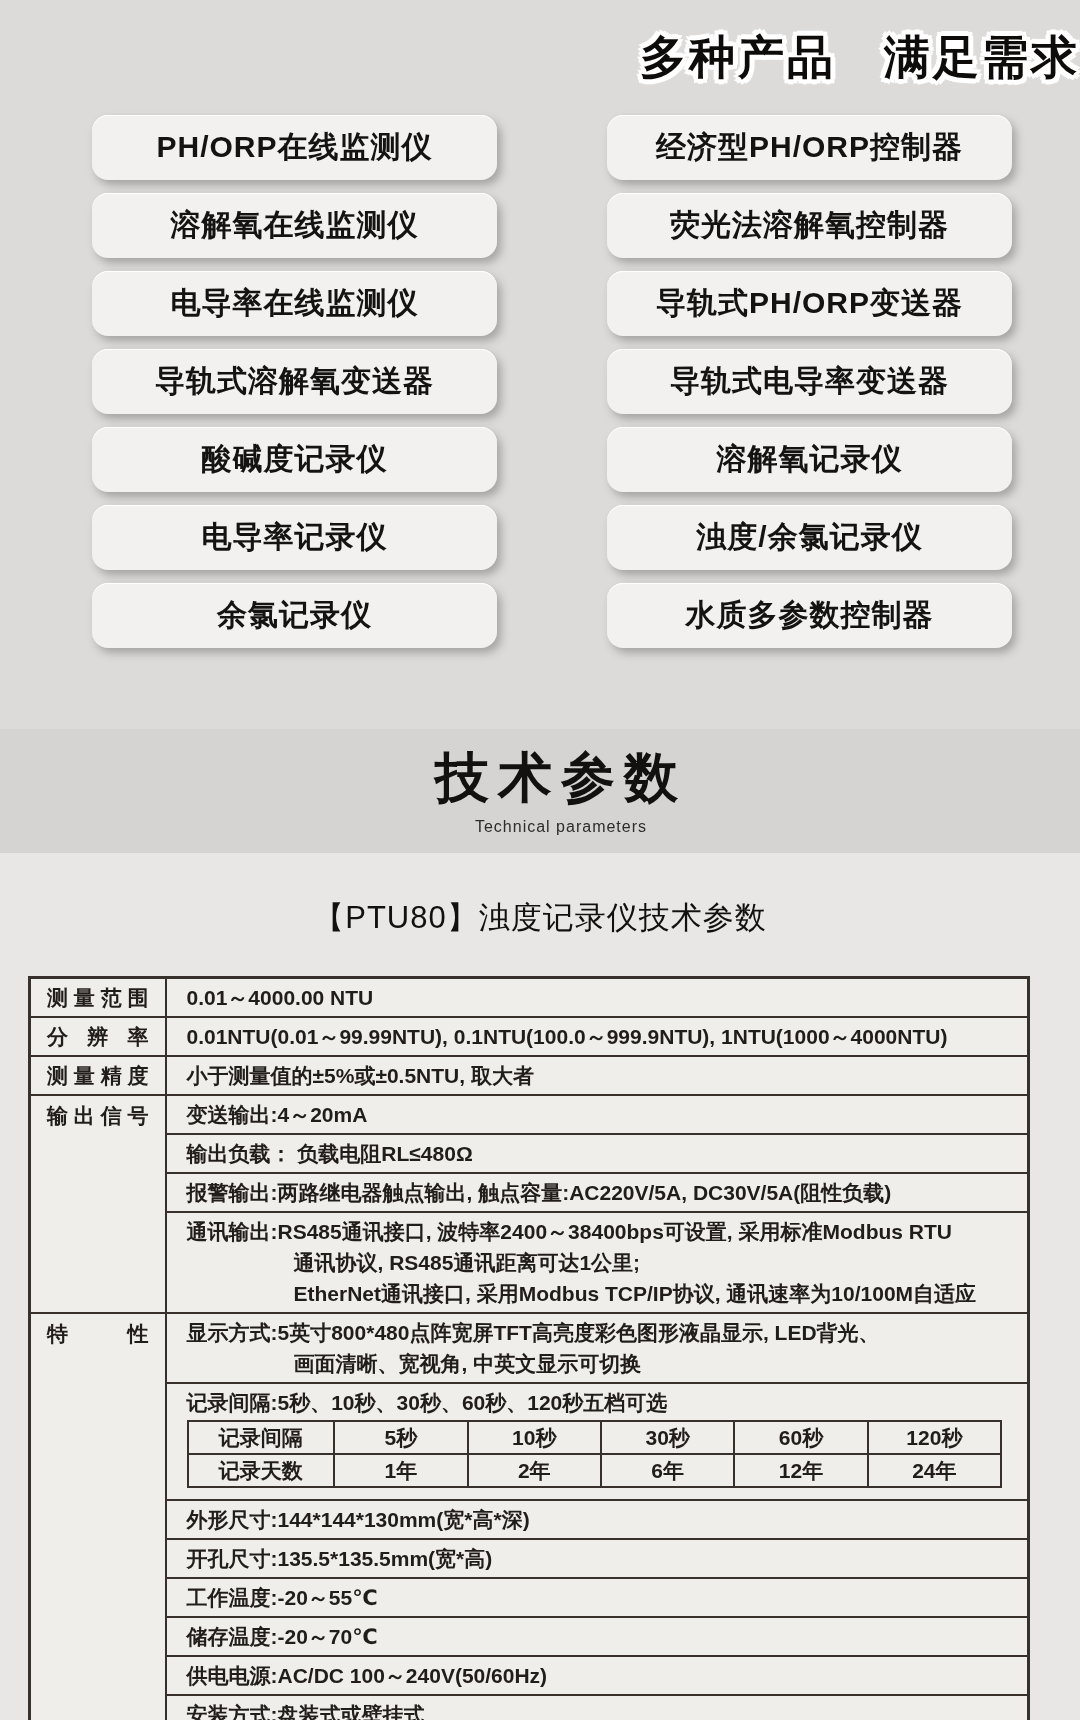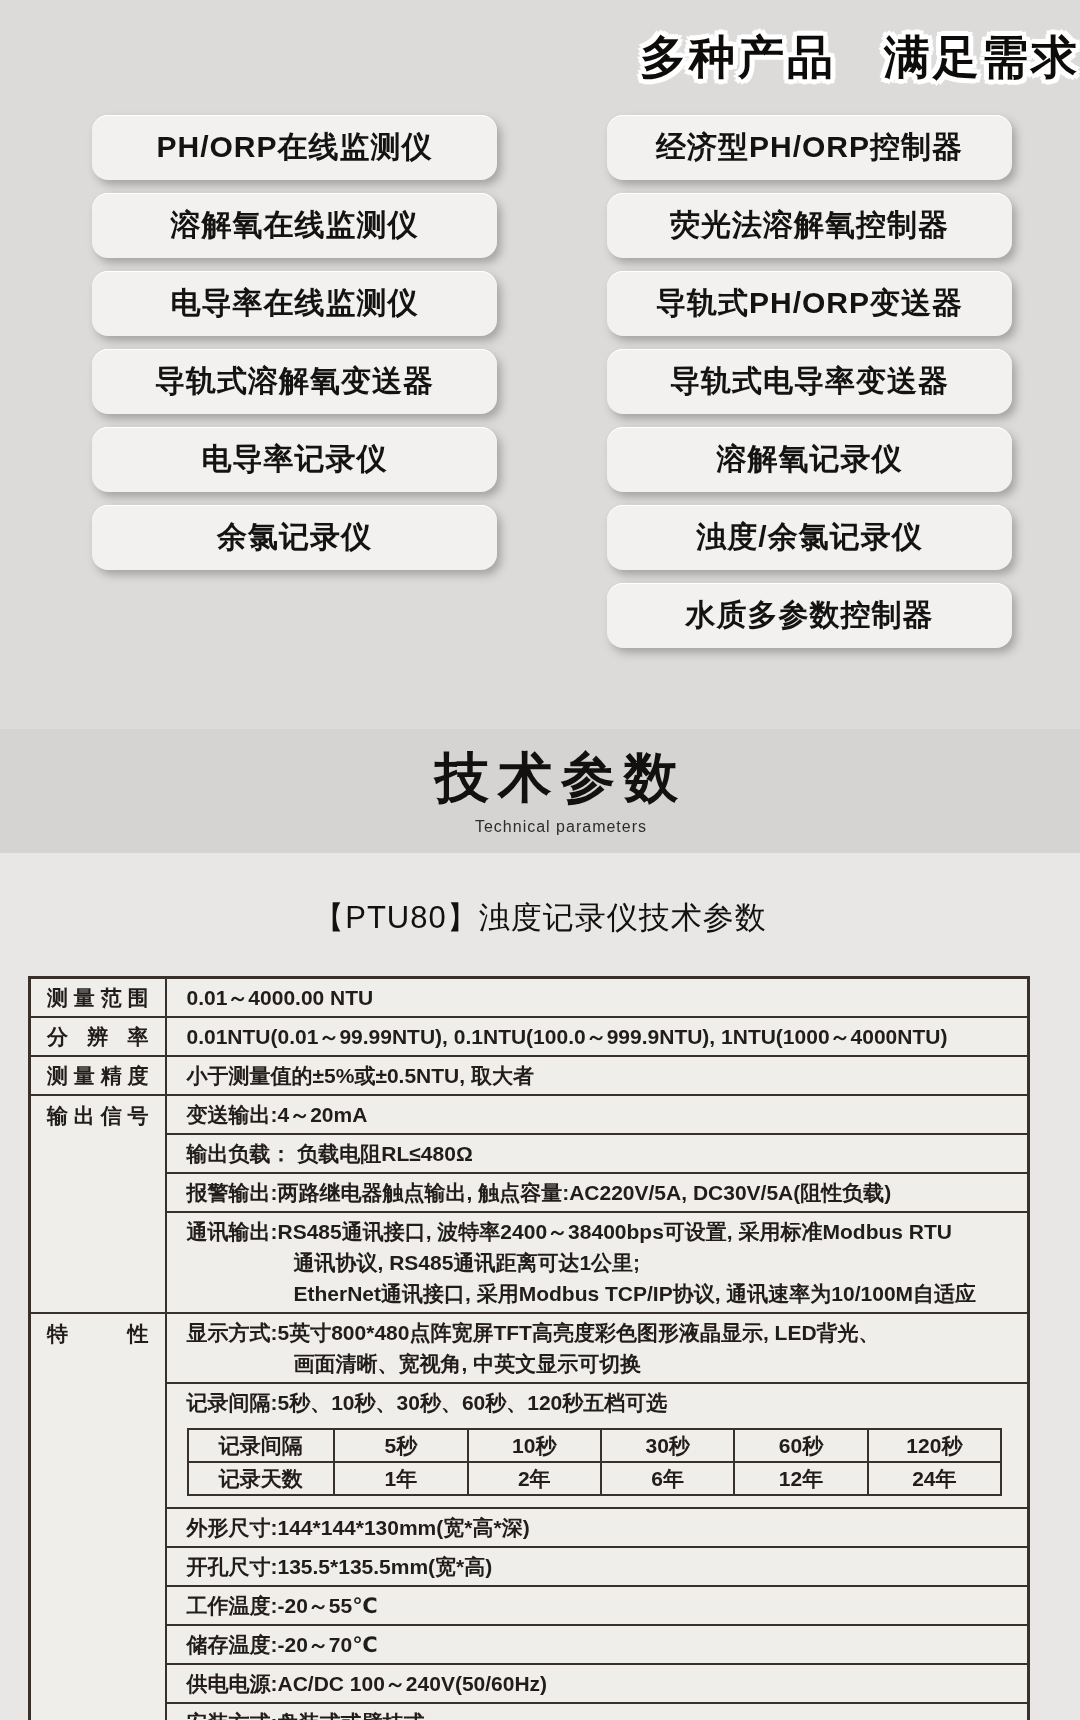--- a/index.html
+++ b/index.html
@@ -63,21 +63,21 @@
     font-size:21px;font-weight:bold;
     text-align:justify;text-align-last:justify;
     vertical-align:middle;
   }
   .spec-table th.lbl.top{vertical-align:top;padding-top:6px;}
   .spec-table td.val{padding:3px 20px;line-height:31px;text-align:left;}
   .val .cont{margin-left:107px;}
 
   
   table.mini{
-    width:99.4%;margin:10px 0 8px 0;
+    width:99.4%;margin:2px 0 8px 0;
     border-collapse:collapse;table-layout:fixed;
     border:2px solid #38302b;
     font-size:21px;font-weight:bold;color:#211d1a;
   }
   .mini td{
     border:2px solid #38302b;text-align:center;
     padding:1px 2px;line-height:29px;
   }
   .mini td.first{width:17.3%;}
 </style>
@@ -90,20 +90,21 @@
     <div class="main-title">
       <span>多种产品</span>
       <span>满足需求</span>
     </div>
     <div class="btn-grid">
       <div class="btn-col">
         <div class="pill">PH/ORP在线监测仪</div>
         <div class="pill">溶解氧在线监测仪</div>
         <div class="pill">电导率在线监测仪</div>
         <div class="pill">导轨式溶解氧变送器</div>
+        <div class="pill">酸碱度记录仪</div>
         <div class="pill">电导率记录仪</div>
         <div class="pill">余氯记录仪</div>
       </div>
       <div class="btn-col">
         <div class="pill">经济型PH/ORP控制器</div>
         <div class="pill">荧光法溶解氧控制器</div>
         <div class="pill">导轨式PH/ORP变送器</div>
         <div class="pill">导轨式电导率变送器</div>
         <div class="pill">溶解氧记录仪</div>
         <div class="pill">浊度/余氯记录仪</div>

